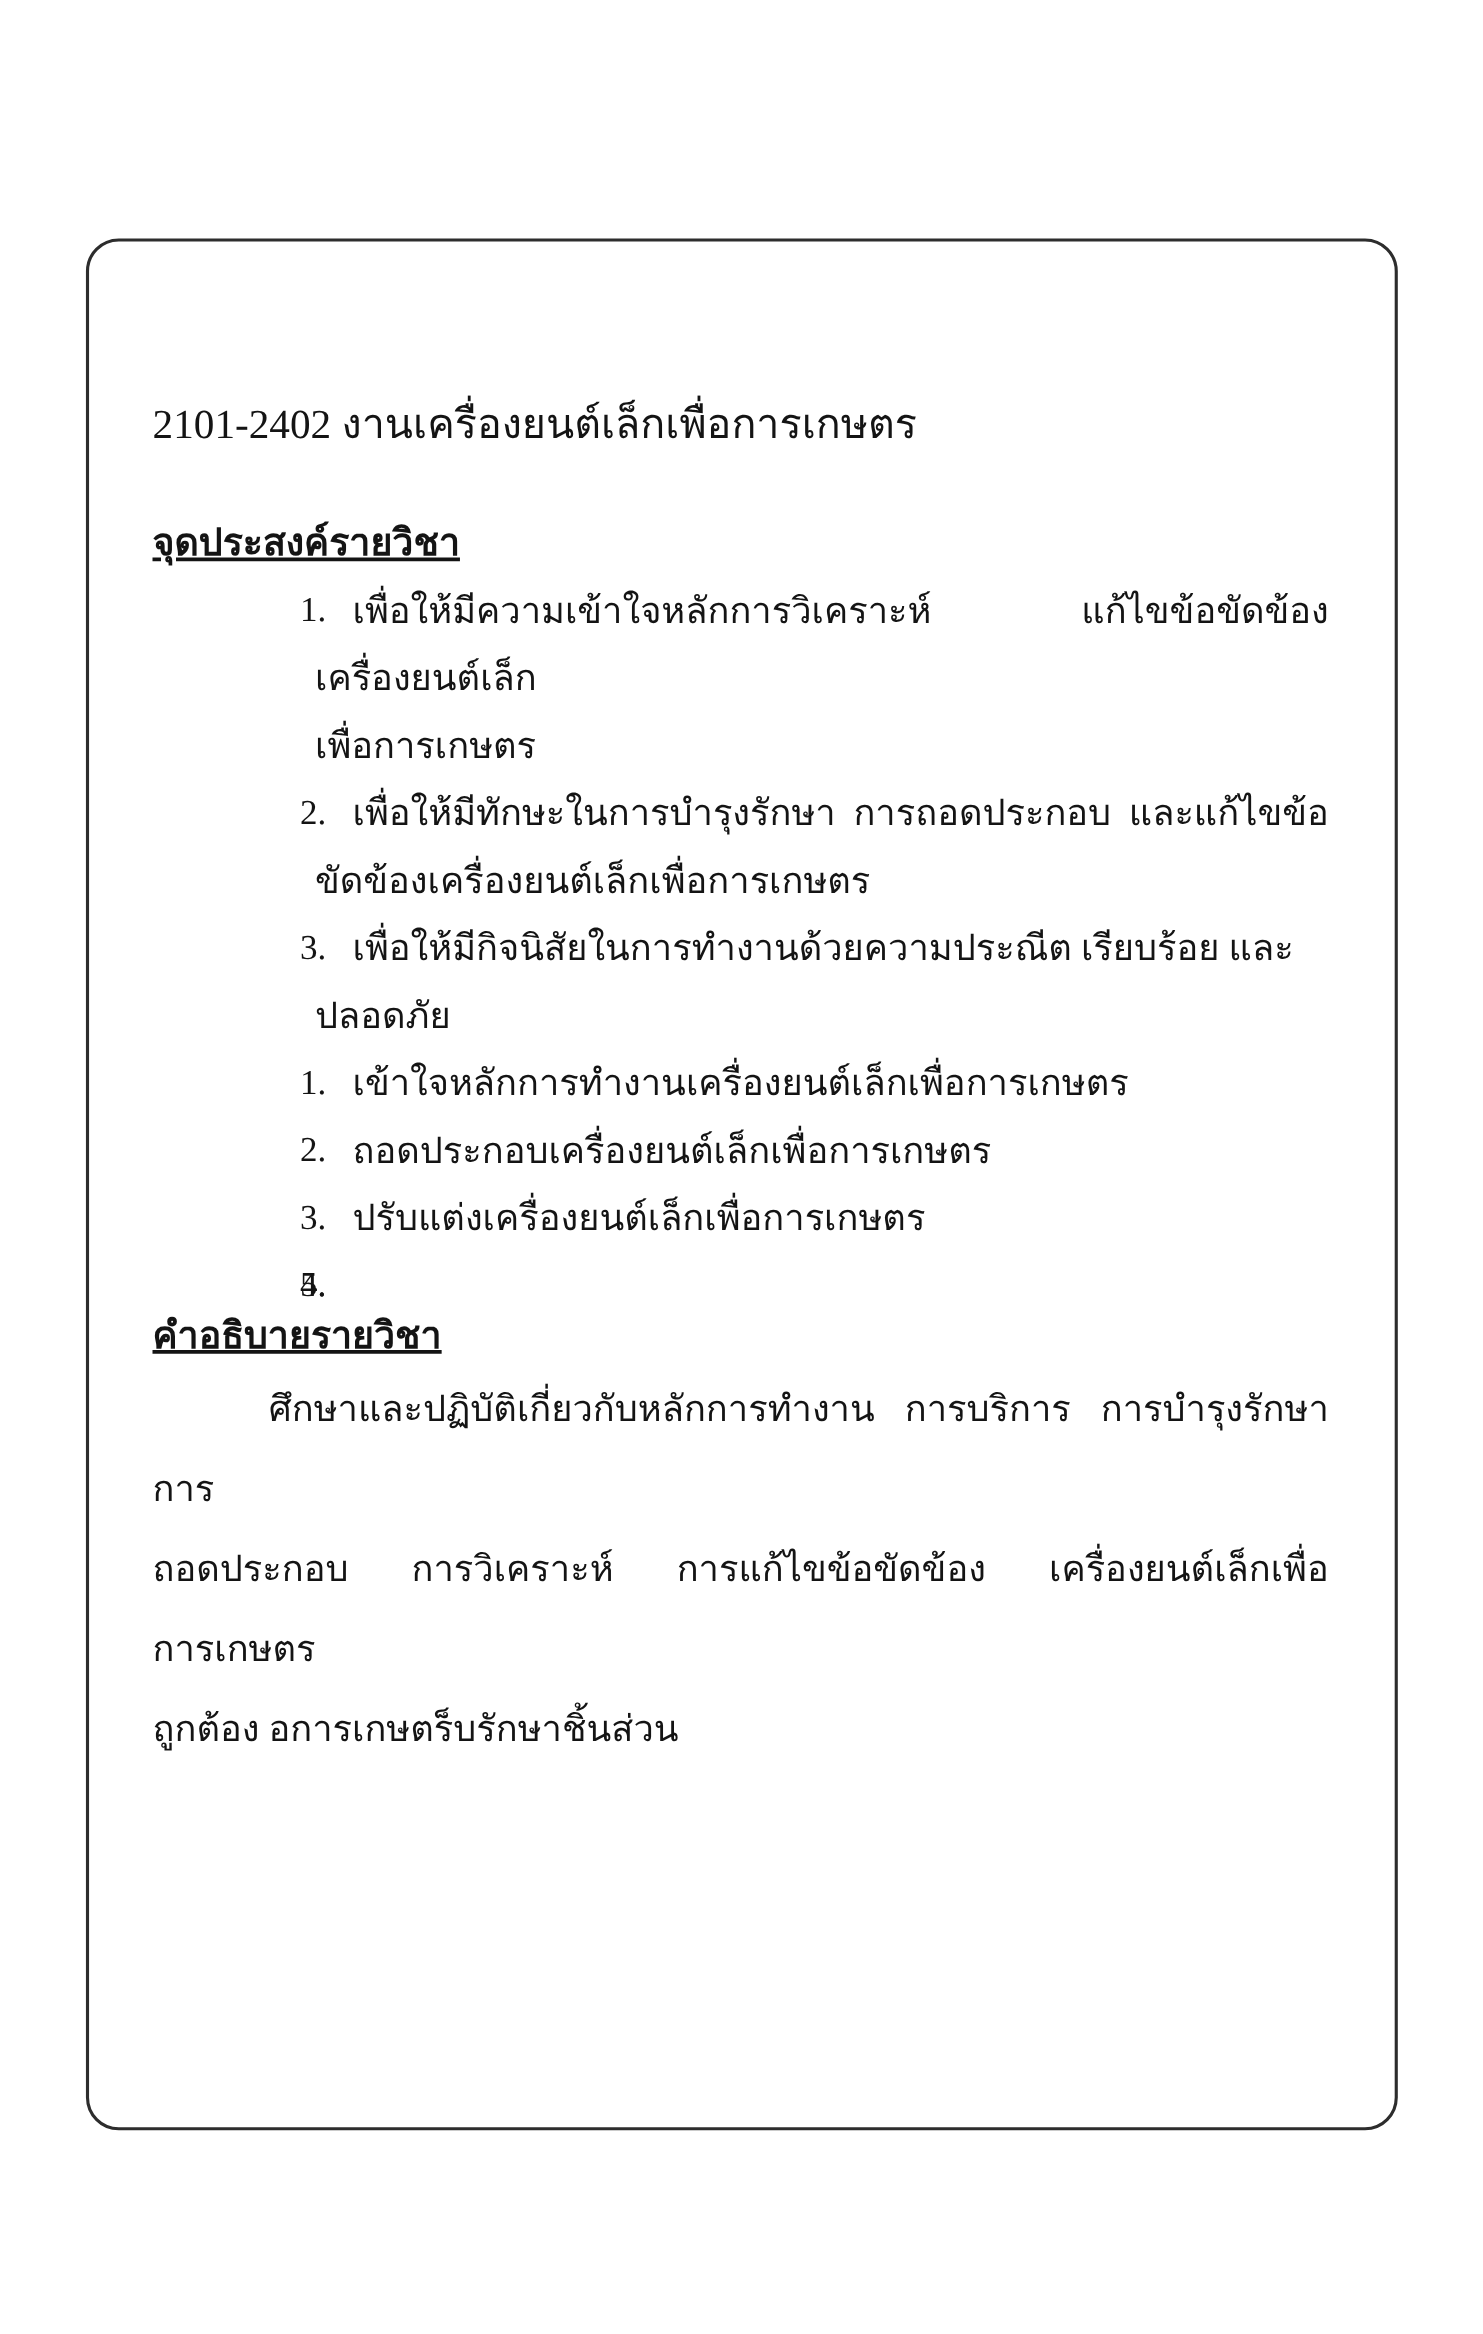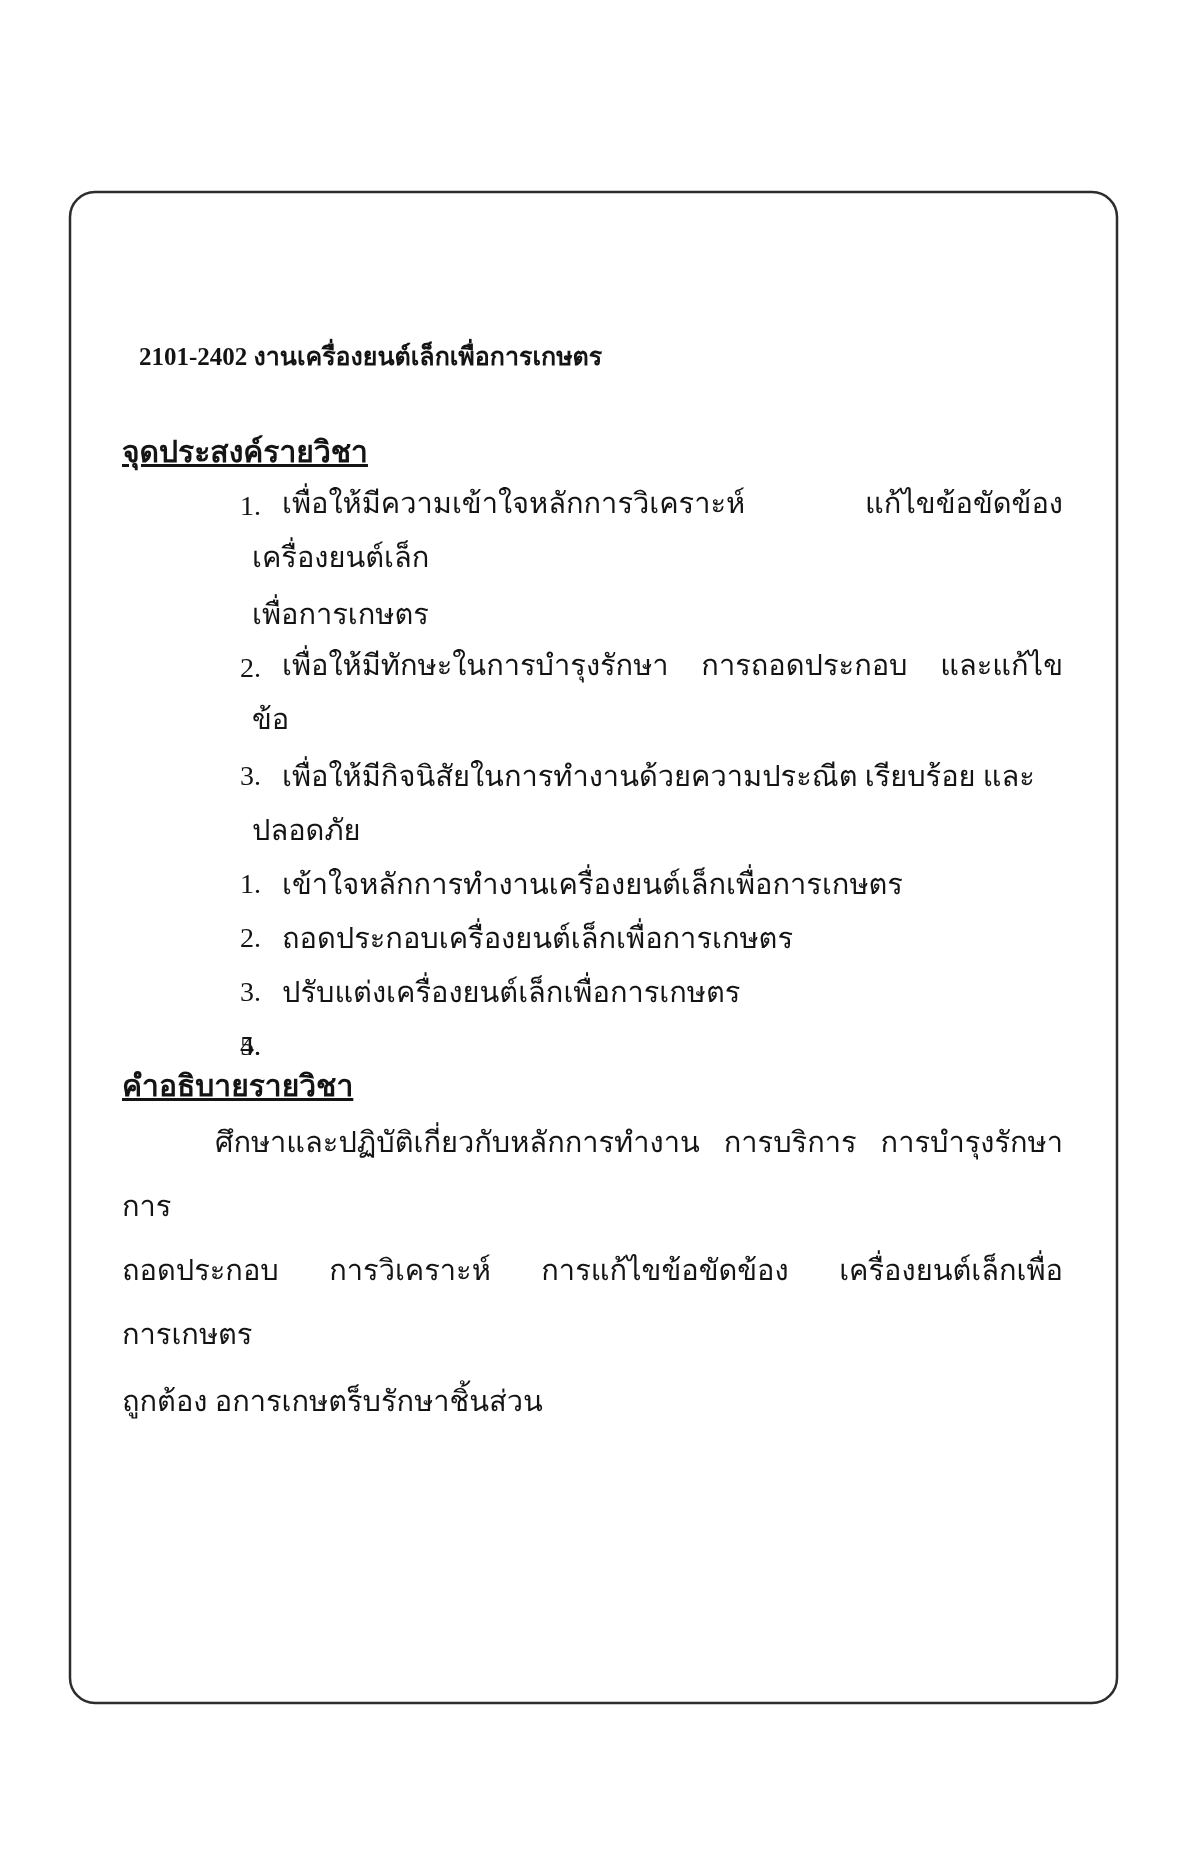--- a/index.html
+++ b/index.html
@@ -19,24 +19,24 @@
     width: 1186px; height: 1867px;
     pointer-events: none;
   }
   .content {
     position: absolute;
     left: 122px;
     top: 312px;
     width: 941px;
   }
   .doc-title {
-    font-size: 25px;
-    font-weight: bold;
+    font-size: 33px;
+    font-weight: normal;
     line-height: 56px;
-    margin: 17px;
+    margin: 0;
   }
   .section-heading {
     font-size: 30px;
     font-weight: bold;
     line-height: 54px;
     margin: 40px 0 0 0;
     text-decoration: underline;
   }
   .item {
     position: relative;
@@ -52,21 +52,20 @@
   }
   .item .first-line { text-indent: 30px; }
   .para {
     font-size: 29px;
     line-height: 64px;
   }
   .para .indent { text-indent: 93px; }
   .just {
     text-align: justify;
     text-align-last: justify;
-    font-family: Liberation Mono, monospace;
   }
 </style>
 </head>
 <body>
 
 <svg class="frame-svg" viewBox="0 0 1186 1867" aria-hidden="true">
   <path d="M 95 192 H 1092 A 25 25 0 0 1 1117 217 V 1678 A 25 25 0 0 1 1092 1703 H 95 A 25 25 0 0 1 70 1678 V 217 A 25 25 0 0 1 95 192 Z" fill="none" stroke-width="2.5" stroke="#2d2d2d"></path>
 </svg>
 
 <div class="content">
@@ -78,20 +77,21 @@
 
     <div class="item">
       <span class="num">1.</span>
       <div class="first-line just">เพื่อให้มีความเข้าใจหลักการวิเคราะห์ แก้ไขข้อขัดข้องเครื่องยนต์เล็ก</div>
       <div>เพื่อการเกษตร</div>
     </div>
 
     <div class="item">
       <span class="num">2.</span>
       <div class="first-line just">เพื่อให้มีทักษะในการบำรุงรักษา การถอดประกอบ และแก้ไขข้อ</div>
+      <div>ขัดข้องเครื่องยนต์เล็กเพื่อการเกษตร</div>
     </div>
 
     <div class="item">
       <span class="num">3.</span>
       <div class="first-line">เพื่อให้มีกิจนิสัยในการทำงานด้วยความประณีต เรียบร้อย และปลอดภัย</div>
     </div>
   </section>
 
   <section>
 

